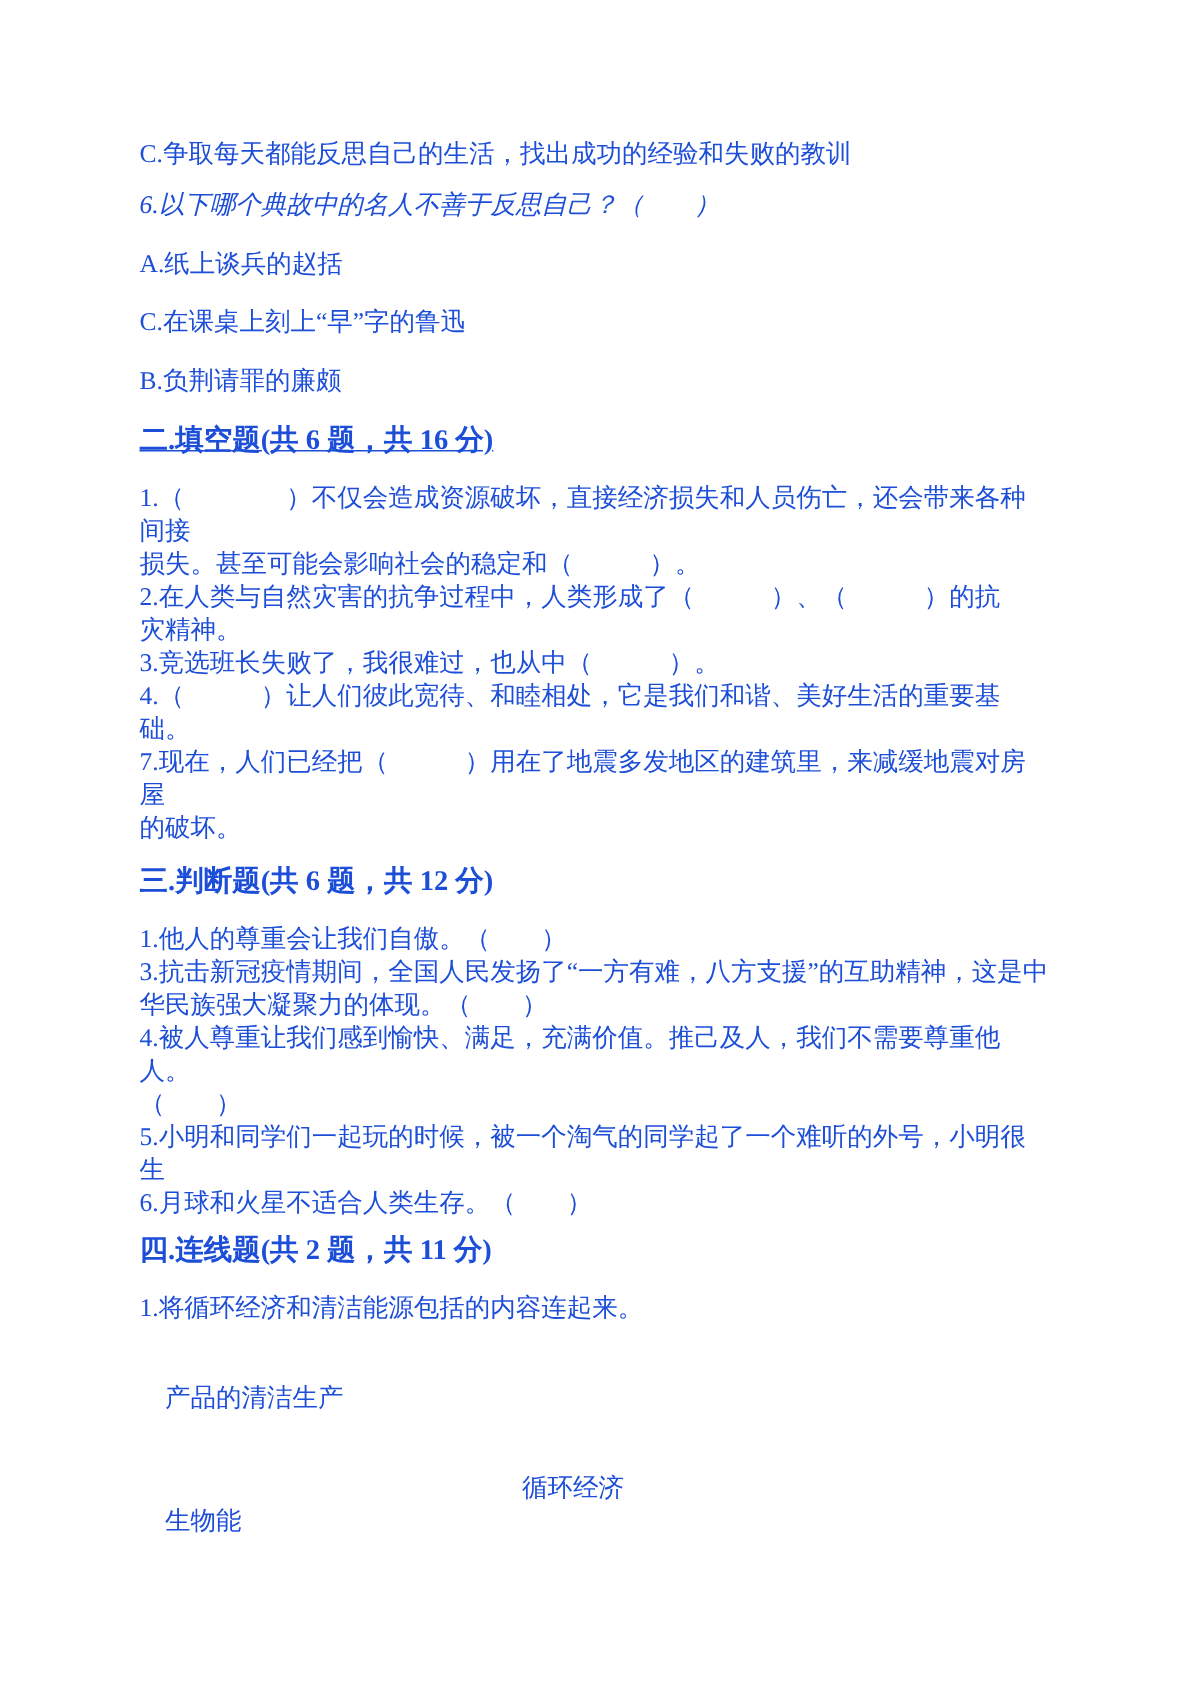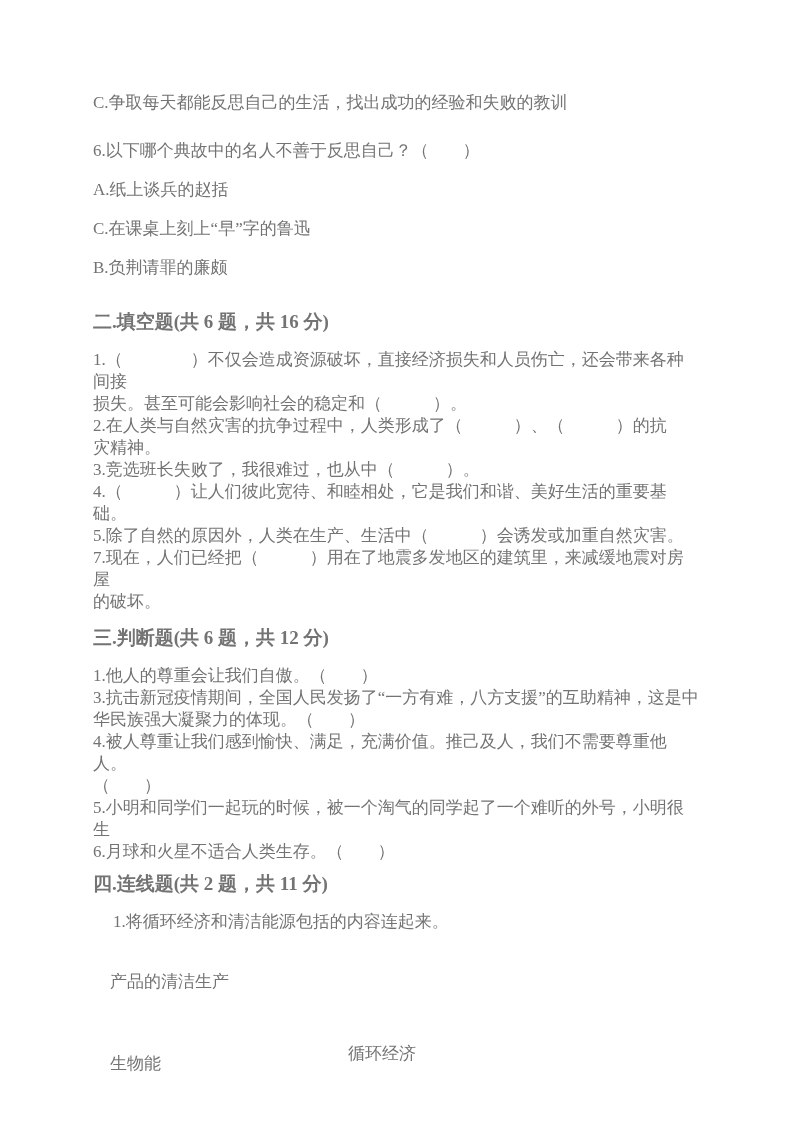--- a/index.html
+++ b/index.html
@@ -7,48 +7,48 @@
     padding: 0;
     background: #ffffff;
   }
   .page {
     position: relative;
     width: 794px;
     height: 1123px;
     box-sizing: border-box;
     padding: 92px 94px 0 93px;
     background: #ffffff;
-    color: #737373;
+    color: #1d4ed8;
     font-family: "Liberation Serif", "DejaVu Serif", serif;
     font-size: 17px;
     line-height: 22px;
     overflow: hidden;
   }
   .line {
     margin: 0;
     white-space: pre-wrap;
   }
   .heading {
     font-weight: bold;
     font-size: 19px;
     line-height: 26px;
   }
-  .mc-question   { margin-top: 26px; }
+  .mc-question   { margin-top: 12px; font-style: italic; }
   .mc-option     { margin-top: 17px; }
-  .heading-fill  { margin-top: 30px; }
+  .heading-fill  { margin-top: 16px; text-decoration: underline; }
   .fill-lines    { margin-top: 14px; }
   .heading-judge { margin-top: 12px; }
   .judge-lines   { margin-top: 14px; }
   .heading-match { margin-top: 8px; }
-  .match-intro   { margin-top: 14px; margin-left: 20px; }
+  .match-intro   { margin-top: 14px; }
   .match-row     { margin-top: 16px; position: relative; }
   .match-right {
     position: absolute;
     left: 255px;
-    top: 12px;
+    top: 0;
   }
 </style>
 </head>
 <body>
 
 <div class="page">
 
   <div class="line">C.争取每天都能反思自己的生活，找出成功的经验和失败的教训</div>
 
   <div class="line mc-question">6.以下哪个典故中的名人不善于反思自己？（　　）</div>
@@ -57,21 +57,20 @@
   <div class="line mc-option">B.负荆请罪的廉颇</div>
 
   <div class="line heading heading-fill">二.填空题(共 6 题，共 16 分)</div>
   <div class="fill-lines">
     <div class="line">1.（　　　　）不仅会造成资源破坏，直接经济损失和人员伤亡，还会带来各种间接</div>
     <div class="line">损失。甚至可能会影响社会的稳定和（　　　）。</div>
     <div class="line">2.在人类与自然灾害的抗争过程中，人类形成了（　　　）、（　　　）的抗</div>
     <div class="line">灾精神。</div>
     <div class="line">3.竞选班长失败了，我很难过，也从中（　　　）。</div>
     <div class="line">4.（　　　）让人们彼此宽待、和睦相处，它是我们和谐、美好生活的重要基础。</div>
-    <div class="line">5.除了自然的原因外，人类在生产、生活中（　　　）会诱发或加重自然灾害。</div>
     <div class="line">7.现在，人们已经把（　　　）用在了地震多发地区的建筑里，来减缓地震对房屋</div>
     <div class="line">的破坏。</div>
   </div>
 
   <div class="line heading heading-judge">三.判断题(共 6 题，共 12 分)</div>
   <div class="judge-lines">
     <div class="line">1.他人的尊重会让我们自傲。（　　）</div>
     <div class="line">3.抗击新冠疫情期间，全国人民发扬了“一方有难，八方支援”的互助精神，这是中</div>
     <div class="line">华民族强大凝聚力的体现。（　　）</div>
     <div class="line">4.被人尊重让我们感到愉快、满足，充满价值。推己及人，我们不需要尊重他人。</div>

